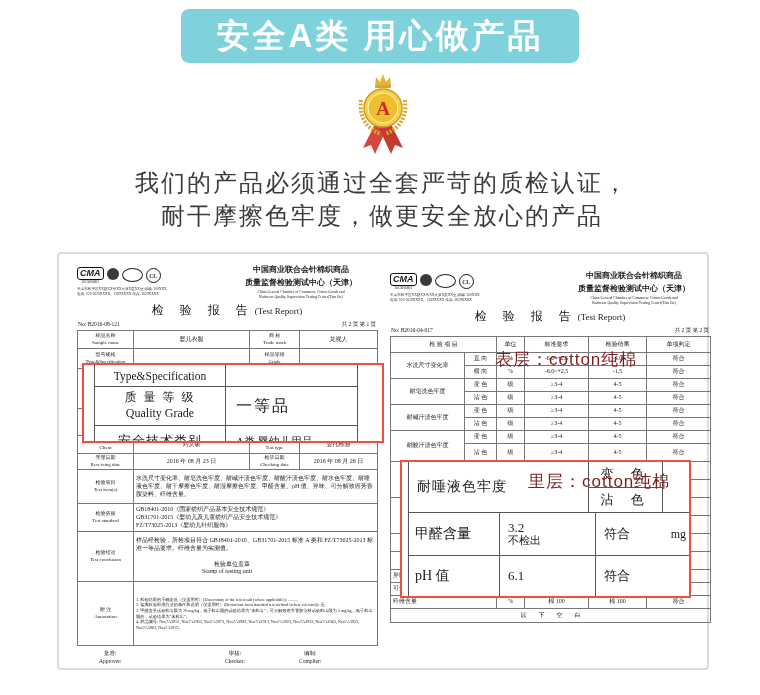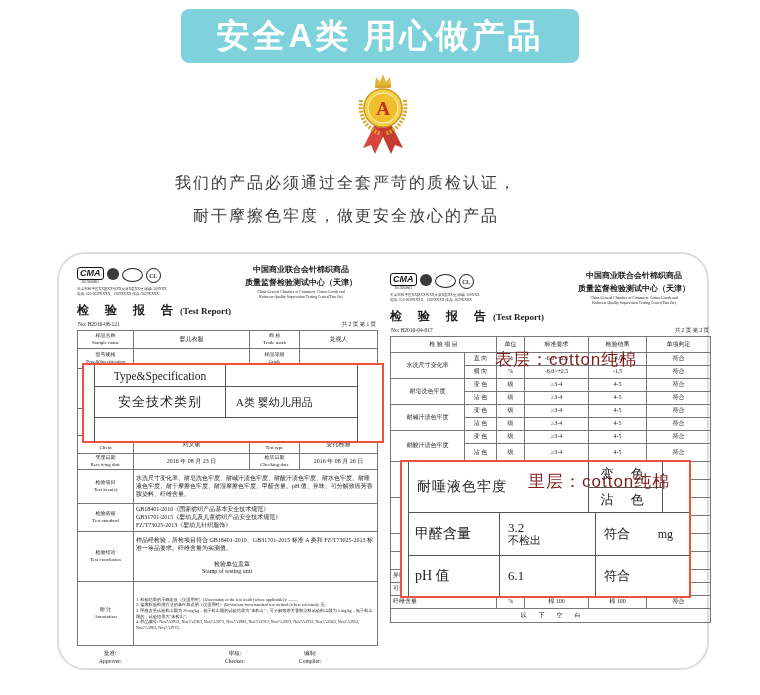--- a/index.html
+++ b/index.html
@@ -8,47 +8,47 @@
 
   
   .banner{position:absolute;left:181px;top:9px;width:398px;height:54px;background:#7fd2db;
           border-radius:8px;display:flex;align-items:center;justify-content:center;
           font-family:"Liberation Sans",sans-serif;font-size:33px;font-weight:bold;color:#fff;
           letter-spacing:3px;}
 
   .medal{position:absolute;left:351px;top:72px;width:64px;height:88px;}
 
   .intro{position:absolute;left:0;top:166px;width:692px;text-align:center;
-         font-family:"Liberation Sans",sans-serif;font-size:16px;color:#3c3c3c;
-         line-height:33px;letter-spacing:2px;}
+         font-family:"Liberation Sans",sans-serif;font-size:24px;color:#3c3c3c;
+         line-height:33px;letter-spacing:2px;padding-left:36px;}
 
   
   .card{position:absolute;left:57px;top:252px;width:648px;height:414px;background:#fff;
-        border:2px solid #dcdcdc;border-radius:28px;}
+        border:2px solid #dcdcdc;border-radius:4px;}
 
   .cert{position:absolute;top:10px;width:300px;}
   .cert-l{left:18px;}
   .cert-r{left:331px;top:16px;width:320px;}
 
   .cert-head{display:flex;justify-content:space-between;}
   .logos{width:146px;}
   .logo-row{display:flex;align-items:flex-start;gap:3px;padding-top:3px;}
   .cma{border:1.5px solid #111;border-radius:3px;font-weight:bold;font-style:italic;
        font-size:9px;line-height:11px;padding:0 2px;font-family:"Liberation Sans",sans-serif;}
   .cma-code{font-size:3.5px;text-align:center;line-height:4px;}
   .stamp{width:12px;height:12px;border-radius:50%;background:#3a3a3a;margin-top:1px;}
   .oval{width:19px;height:12px;border:1px solid #222;border-radius:50%;font-size:4px;
         display:flex;align-items:center;justify-content:center;margin-top:1px;}
   .cal{width:13px;height:13px;border:1.2px solid #111;border-radius:50%;font-size:5.5px;
        font-weight:bold;display:flex;align-items:center;justify-content:center;margin-top:1px;}
   .addr{font-size:3.6px;line-height:1.5;color:#333;margin-top:3px;}
   .org{width:152px;text-align:center;}
   .org-cn{font-size:8px;font-weight:bold;line-height:1.6;}
   .org-en{font-size:3.8px;line-height:1.4;color:#222;}
-  .cert-title{font-size:12px;font-weight:bold;letter-spacing:2px;margin-top:2px;}
+  .cert-title{text-align:center;font-size:12px;font-weight:normal;letter-spacing:2px;margin-top:2px;}
   .cert-title .en{font-size:9px;letter-spacing:0;}
   .no-row{display:flex;justify-content:space-between;font-size:5.5px;margin:2px 1px 2px 1px;}
 
   table.ct{border-collapse:collapse;table-layout:fixed;}
   .ct td{border:1px solid #777;font-size:6px;text-align:center;vertical-align:middle;
          padding:1px 2px;line-height:1.3;white-space:pre-line;overflow:hidden;}
   .ct td.lbl{font-size:5px;line-height:1.25;}
   .ct td.left{text-align:left;}
   .ct td.tiny{font-size:4.2px;line-height:1.35;}
 
@@ -83,21 +83,21 @@
   .mra-mid div:first-child{border-bottom:1.5px solid #555;}
   .mra-right{flex:1;}
   .mrb{height:42px;border-bottom:1.5px solid #555;display:flex;}
   .mrc{height:40px;display:flex;}
   .mr-l{width:84px;border-right:1.5px solid #555;display:flex;align-items:center;
         padding-left:6px;font-size:14px;}
   .mr-v{width:87px;border-right:1.5px solid #555;display:flex;flex-direction:column;
         align-items:flex-start;justify-content:center;padding-left:8px;line-height:1.05;}
   .mr-v .top{font-size:13px;} .mr-v .bot{font-size:11px;}
   .mr-r{flex:1;display:flex;align-items:center;padding-left:8px;font-size:13px;}
-  .mr-r .unit{margin-left:auto;padding-right:16px;font-size:12px;}
+  .mr-r .unit{margin-left:auto;padding-right:3px;font-size:12px;}
 
   .ov{position:absolute;z-index:7;font-family:"Liberation Sans",sans-serif;font-size:17px;
       color:#7f1d1d;letter-spacing:1px;white-space:nowrap;}
   .ov1{left:436px;top:94px;}
   .ov2{left:469px;top:216px;}
 </style>
 </head>
 <body>
 
 <div class="page">
@@ -431,20 +431,27 @@
           </tbody>
       </table>
     </div>
 
     <div class="magL">
       <div class="mlt">
         <div class="mlr mlr1">
           <div class="mlc1">Type&amp;Specification</div>
           <div class="mlc2"></div>
         </div>
+        <div class="mlr mlr2">
+          <div class="mlc1">
+            <div>质 量 等 级</div>
+            <div class="en">Quality Grade</div>
+          </div>
+          <div class="mlc2 grade">一等品</div>
+        </div>
         <div class="mlr mlr3">
           <div class="mlc1">安全技术类别</div>
           <div class="mlc2">A类  婴幼儿用品</div>
         </div>
       </div>
     </div>
 
     <div class="magR">
       <div class="mrt">
         <div class="mra">

